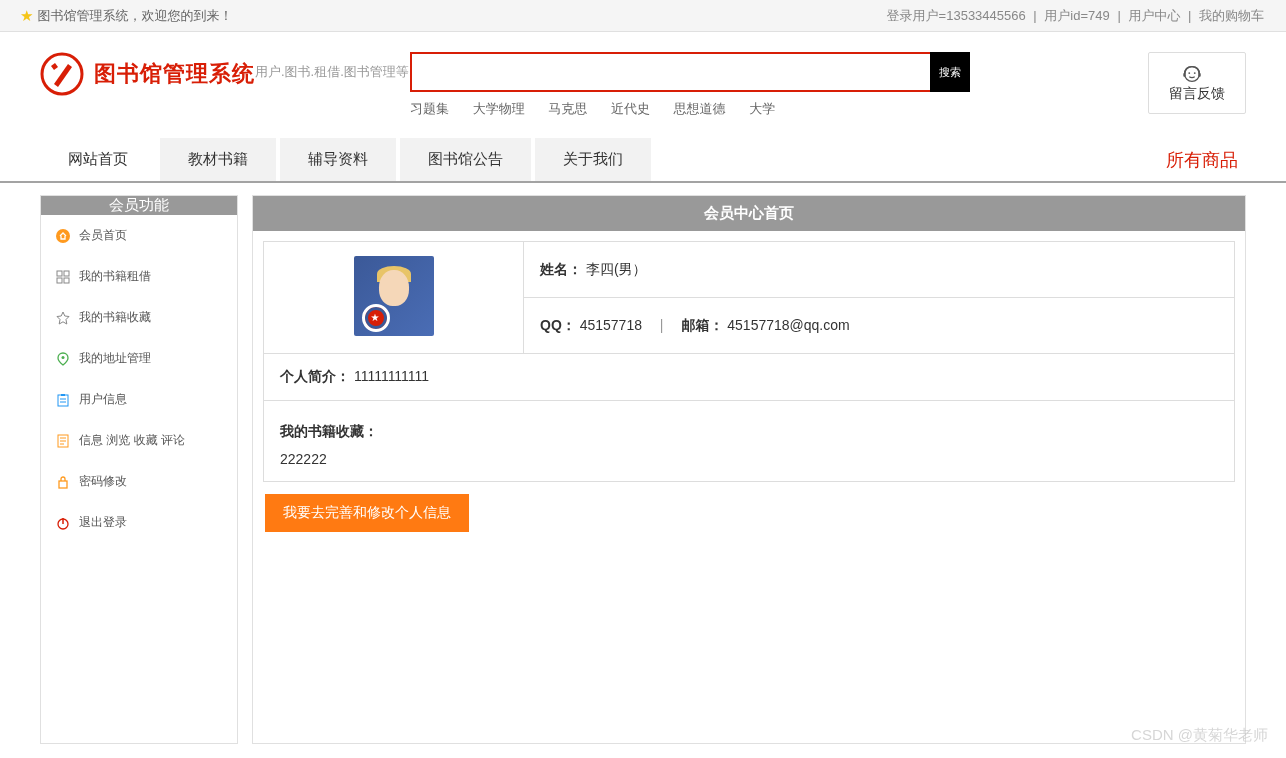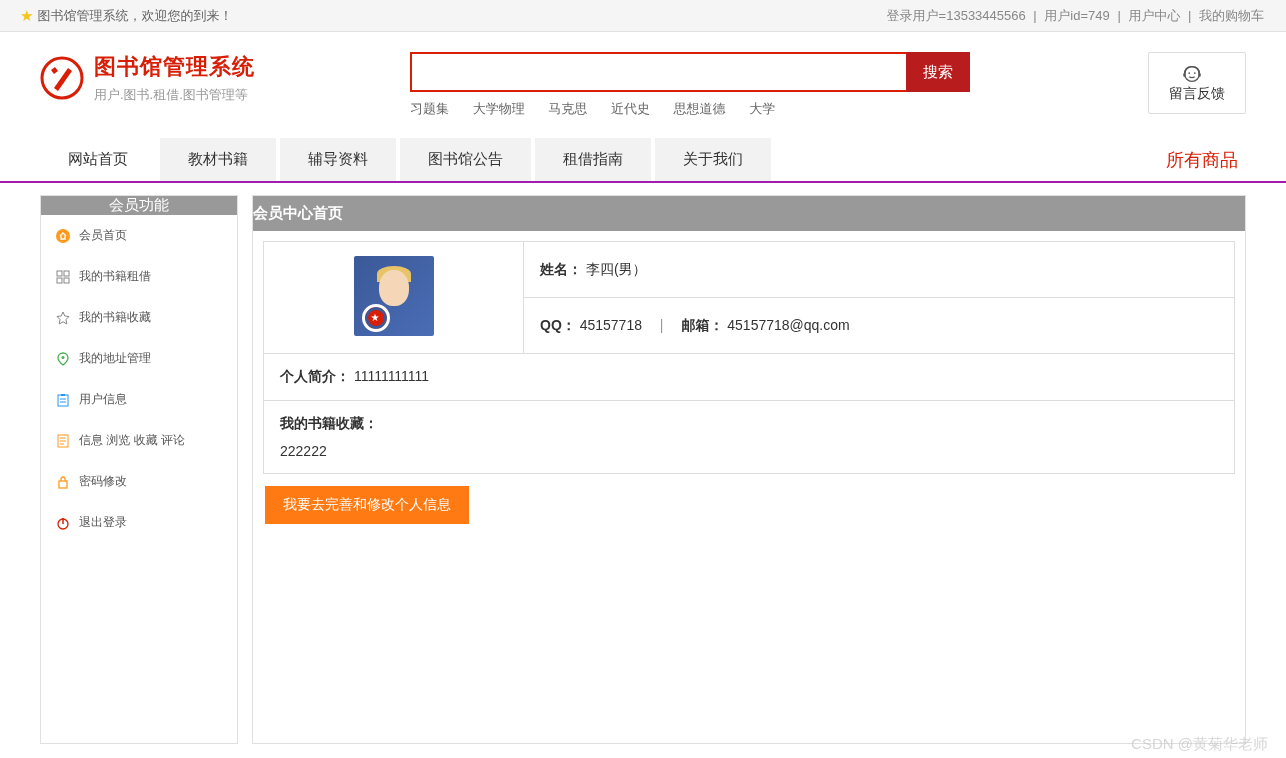--- a/index.html
+++ b/index.html
@@ -8,61 +8,61 @@
     .top-bar { background: #f5f5f5; border-bottom: 1px solid #e0e0e0; height: 32px; line-height: 32px; padding: 0 20px; display: flex; justify-content: space-between; font-size: 13px; color: #666; }
     .top-bar-left { display: flex; align-items: center; }
     .star-icon { color: #f5c518; margin-right: 4px; font-size: 15px; }
     .top-bar-right { color: #888; }
     .top-bar-right span { margin: 0 2px; }
     .top-bar-right .link { cursor: pointer; }
     
     .header { padding: 20px 40px 12px; display: flex; align-items: flex-start; }
     .logo-area { display: flex; align-items: center; width: 370px; }
     .logo-icon { width: 44px; height: 44px; margin-right: 10px; }
-    .logo-text { display: flex; flex-direction: column; }
+    .logo-text { display: flex; flex-direction: row; }
     .logo-title { color: #d81e06; font-size: 22px; font-weight: bold; letter-spacing: 1px; }
     .logo-sub { color: #999; font-size: 13px; margin-top: 4px; }
     
     .search-area { flex: 1; max-width: 560px; }
     .search-row { display: flex; }
     .search-input { flex: 1; height: 40px; border: 2px solid #d81e06; border-right: none; padding: 0 10px; font-size: 14px; outline: none; }
-    .search-btn { width: 64px; height: 40px; background: #b91c1c; color: #fff; border: none; font-size: 15px; cursor: pointer; }
+    .search-btn { width: 40px; height: 40px; background: #000000; color: #fff; border: none; font-size: 11px; cursor: pointer; }
     .search-hot { margin-top: 8px; color: #666; font-size: 13px; }
     .search-hot span { margin-right: 20px; cursor: pointer; }
     
     .feedback-area { margin-left: auto; padding-left: 120px; }
     .feedback-btn { border: 1px solid #ddd; padding: 10px 20px; display: flex; align-items: center; cursor: pointer; background: #fff; border-radius: 2px; flex-direction: column; }
     .feedback-icon { width: 22px; height: 22px; margin-right: 10px; }
     
-    .nav-row { border-bottom: 2px solid #a21caf; display: flex; align-items: stretch; padding: 0 40px; margin-top: 8px; }
+    .nav-row { border-bottom: 2px solid #a3a3a3; display: flex; align-items: stretch; padding: 0 40px; margin-top: 8px; }
     .nav-item { padding: 12px 28px; background: #f2f2f2; margin-right: 4px; font-size: 15px; color: #333; cursor: pointer; }
     .nav-item.first { background: #fff; }
     .nav-right { margin-left: auto; color: #d81e06; font-size: 18px; font-weight: 500; display: flex; align-items: center; padding: 0 8px; cursor: pointer; }
     
     .content { display: flex; padding: 12px 40px; gap: 14px; }
     .sidebar { width: 198px; border: 1px solid #e0e0e0; background: #fff; padding-bottom: 200px; }
     .sidebar-header { background: #999; color: #fff; text-align: center; padding: 0 0; font-size: 15px; }
     .sidebar-item { padding: 12px 14px; display: flex; align-items: center; font-size: 12px; color: #555; cursor: pointer; }
     .sidebar-item .s-icon { width: 16px; height: 16px; margin-right: 8px; display: inline-flex; align-items: center; justify-content: center; }
     
     .main-panel { flex: 1; border: 1px solid #e0e0e0; background: #fff; }
-    .panel-header { background: #999; color: #fff; text-align: left; padding: 8px 0; font-size: 15px; font-weight: bold; }
+    .panel-header { background: #999; color: #fff; text-align: center; padding: 8px 0; font-size: 15px; font-weight: bold; }
     .panel-body { padding: 10px; }
     .profile-table { width: 100%; border-collapse: collapse; border: 1px solid #ddd; }
     .profile-table td { border: 1px solid #ddd; padding: 14px 16px; vertical-align: middle; font-size: 14px; color: #333; }
     .avatar-cell { width: 260px; text-align: center; }
     .avatar { width: 80px; height: 80px; display: inline-block; background: linear-gradient(135deg,#3b5998 0%,#4a6db5 100%); border-radius: 2px; position: relative; overflow: hidden; }
     .avatar-face { position: absolute; top: 14px; left: 50%; transform: translateX(-50%); width: 30px; height: 36px; background: #f5d7b8; border-radius: 48% 48% 45% 45%; }
     .avatar-hair { position: absolute; top: 10px; left: 50%; transform: translateX(-50%); width: 34px; height: 16px; background: #e8c468; border-radius: 50% 50% 0 0; }
     .avatar-shield { position: absolute; bottom: 4px; left: 8px; width: 28px; height: 28px; border-radius: 50%; background: #d81e06; border: 3px solid #fff; box-shadow: inset 0 0 0 3px #3b5998; }
     .avatar-star { position: absolute; bottom: 13px; left: 17px; color: #fff; font-size: 10px; }
-    .label-b { font-weight: bold; }
+    .label-b { font-weight: bold; margin-top: 8px; }
     .sep { margin: 0 14px; color: #999; }
     .edit-btn { background: #ff7a12; color: #fff; border: none; padding: 10px 18px; margin: 12px 0 4px 2px; font-size: 14px; cursor: pointer; border-radius: 0; }
-    .watermark { position: fixed; bottom: 4px; right: 18px; color: #bbb; font-size: 15px; opacity: 0.6; pointer-events: none; }
+    .watermark { position: fixed; bottom: 13px; right: 18px; color: #bbb; font-size: 15px; opacity: 0.6; pointer-events: none; }
   </style>
 </head>
 <body>
 
 <div class="top-bar">
   <div class="top-bar-left">
     <span class="star-icon">★</span>
     <span>图书馆管理系统，欢迎您的到来！</span>
   </div>
   <div class="top-bar-right">
@@ -116,21 +116,20 @@
       <span>留言反馈</span>
     </div>
   </div>
 </div>
 
 <div class="nav-row">
   <div class="nav-item first">网站首页</div>
   <div class="nav-item">教材书籍</div>
   <div class="nav-item">辅导资料</div>
   <div class="nav-item">图书馆公告</div>
-  <div class="nav-item">租借指南</div>
   <div class="nav-item">关于我们</div>
   <div class="nav-right">所有商品</div>
 </div>
 
 <div class="content">
   <div class="sidebar">
     <div class="sidebar-header">会员功能</div>
     <div class="sidebar-item">
       <span class="s-icon">
           <svg width="16" height="16" viewBox="0 0 16 16">

